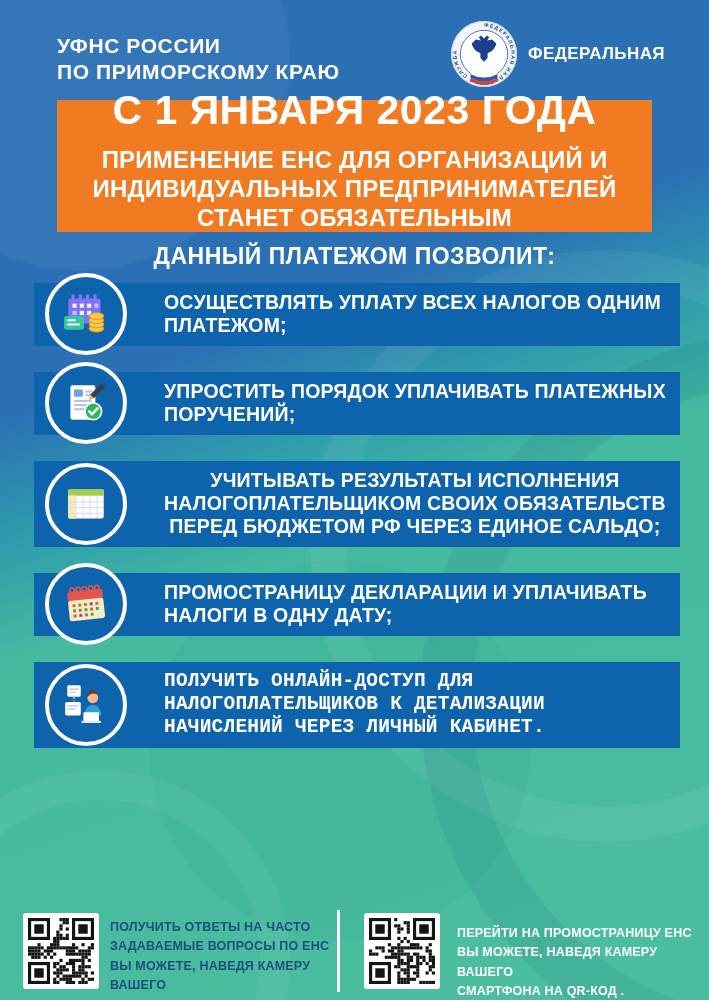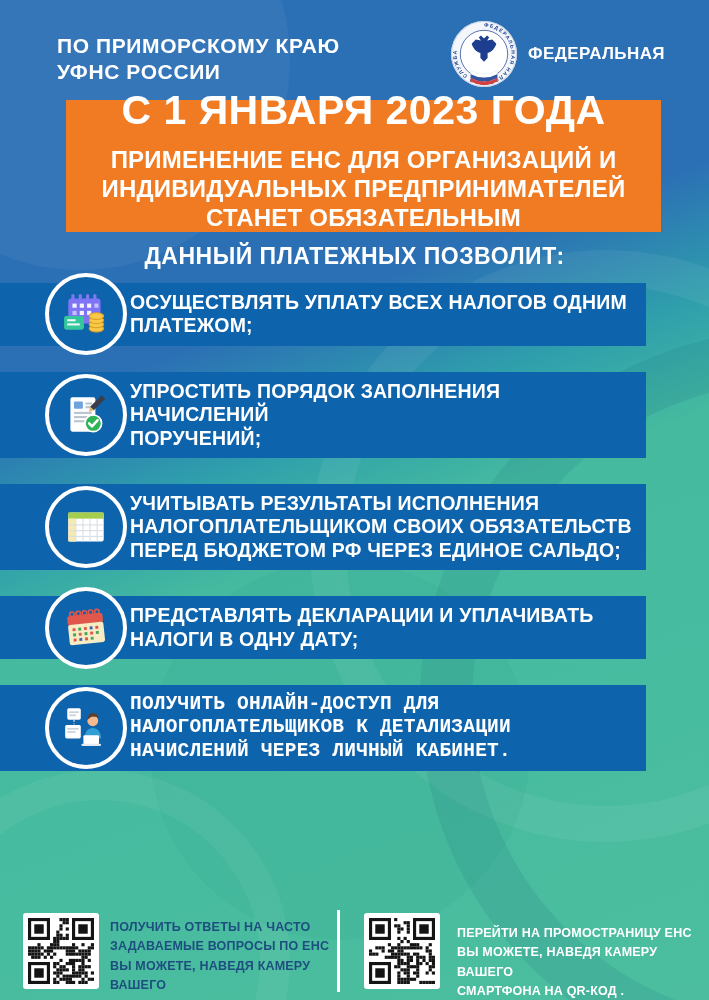--- a/index.html
+++ b/index.html
@@ -18,36 +18,36 @@
   .layer{position:absolute;inset:0;z-index:1;}
 
   
   .org{position:absolute;left:57px;top:33px;color:#fff;font-size:21px;line-height:1.25;letter-spacing:0.6px;}
   .fns-brand{position:absolute;left:450px;top:20px;display:flex;align-items:center;gap:10px;}
   .fns-logo{width:68px;height:68px;display:block;}
   .fns-text{color:#fff;font-size:17px;line-height:1.4;letter-spacing:0.4px;}
 
   
   .banner{
-    position:absolute;left:66px;top:100px;width:595px;height:132px;background:#f17b22;
+    position:absolute;left:57px;top:100px;width:595px;height:132px;background:#f17b22;
     display:flex;flex-direction:column;align-items:center;justify-content:center;color:#fff;text-align:center;
   }
   .banner-title{font-size:41px;line-height:1.05;margin:0 0 4px 0;letter-spacing:0.5px;}
   .banner-sub{font-size:24px;line-height:1.2;margin:10px;white-space:pre-line;letter-spacing:0.2px;}
 
   
   .list-heading{position:absolute;left:0;top:243px;width:100%;text-align:center;color:#fff;font-size:23px;margin:0;letter-spacing:0.5px;}
   .items{position:absolute;left:0;top:283px;width:100%;margin:0;padding:0;list-style:none;}
-  .item{position:relative;width:646px;margin:0 0 26px 0;}
+  .item{position:relative;width:646px;margin:0 0 26px 0;padding-left:34px;}
   .item .bar{
     background:#0d63ac;width:100%;box-sizing:border-box;min-height:62px;
     display:flex;align-items:center;padding:8px 14px 8px 130px;
   }
   .item.h1 .bar{min-height:63px;}
-  .item.h3 .bar{min-height:76px;}
+  .item.h3 .bar{min-height:76px;text-align:center;}
   .item.h3b .bar{min-height:74px;font-family:Liberation Mono, monospace;}
   .item-text{color:#fff;font-size:19.5px;line-height:1.2;margin:0;white-space:pre-line;letter-spacing:0.2px;}
   .badge{
     position:absolute;left:45px;top:50%;transform:translateY(-50%);
     width:74px;height:74px;border:4px solid #fff;border-radius:50%;background:#0d63ac;
     display:flex;align-items:center;justify-content:center;z-index:2;
   }
   .badge svg{width:50px;height:50px;}
 
   
@@ -67,22 +67,22 @@
 <div class="poster">
   <div class="deco d1"></div>
   <div class="deco d2"></div>
   <div class="deco d3"></div>
   <div class="deco d4"></div>
   <div class="deco d5"></div>
 
   <div class="layer">
 
     <div class="org">
+      <div>УФНС РОССИИ</div>
       <div>ПО ПРИМОРСКОМУ КРАЮ</div>
-      <div>УФНС РОССИИ</div>
     </div>
 
     <div class="fns-brand">
       <svg class="fns-logo" viewBox="0 0 66 66">
         <circle cx="33" cy="33" r="32" fill="#f3f6fb"></circle>
         <circle cx="33" cy="33" r="31.5" fill="none" stroke="#c9d3e4" stroke-width="1"></circle>
         <circle cx="33" cy="33" r="23" fill="#ffffff" stroke="#1d3e8f" stroke-width="0.7"></circle>
         <defs>
             <path id="ringPath" d="M33 6.5 a26.5 26.5 0 1 1 -0.02 0"></path>
           </defs>
@@ -102,21 +102,21 @@
       </div>
     </div>
 
     <section class="banner">
       <h1 class="banner-title">С 1 ЯНВАРЯ 2023 ГОДА</h1>
       <p class="banner-sub">ПРИМЕНЕНИЕ ЕНС ДЛЯ ОРГАНИЗАЦИЙ И
 ИНДИВИДУАЛЬНЫХ ПРЕДПРИНИМАТЕЛЕЙ
 СТАНЕТ ОБЯЗАТЕЛЬНЫМ</p>
     </section>
 
-    <h2 class="list-heading">ДАННЫЙ ПЛАТЕЖНЫХ ПОЗВОЛИТ:</h2>
+    <h2 class="list-heading">ДАННЫЙ ПЛАТЕЖОМ ПОЗВОЛИТ:</h2>
 
     <ul class="items">
 
       <li class="item h2">
         <span class="badge">
           <svg viewBox="0 0 48 48">
             <rect x="10" y="5" width="3" height="6" rx="1" fill="#8478f2"></rect>
               <rect x="17" y="5" width="3" height="6" rx="1" fill="#8478f2"></rect>
               <rect x="24" y="5" width="3" height="6" rx="1" fill="#8478f2"></rect>
               <rect x="31" y="5" width="3" height="6" rx="1" fill="#8478f2"></rect>
@@ -157,21 +157,21 @@
             <rect x="12.5" y="21" width="17" height="2" fill="#b9c4cf"></rect>
               <rect x="12.5" y="25" width="17" height="2" fill="#b9c4cf"></rect>
               <rect x="12.5" y="29" width="11" height="2" fill="#b9c4cf"></rect>
             <path d="M28 16 L39 5 L42.5 8.5 L31.5 19.5 Z" fill="#3d3d49"></path>
             <path d="M28 16 L31.5 19.5 L27 21 Z" fill="#e2b56f"></path>
             <circle cx="31" cy="32" r="8" fill="#2fb457" stroke="#ffffff" stroke-width="1.6"></circle>
             <path d="M27 32 l2.8 3 l5.4-6" stroke="#ffffff" stroke-width="2.4" fill="none" stroke-linecap="round" stroke-linejoin="round"></path>
           </svg>
         </span>
         <div class="bar">
-          <p class="item-text">УПРОСТИТЬ ПОРЯДОК ЗАПОЛНЕНИЯ НАЧИСЛЕНИЙ
+          <p class="item-text">УПРОСТИТЬ ПОРЯДОК УПЛАЧИВАТЬ ПЛАТЕЖНЫХ
 ПОРУЧЕНИЙ;</p>
         </div>
       </li>
 
       <li class="item h3">
         <span class="badge">
           <svg viewBox="0 0 48 48">
             <rect x="7" y="10" width="34" height="28" rx="2" fill="#ffffff"></rect>
             <rect x="7" y="10" width="34" height="6" fill="#a5cd4e"></rect>
             <rect x="7" y="16" width="7" height="22" fill="#f6eab2"></rect>
@@ -221,21 +221,21 @@
                   <rect x="33" y="28" width="2.8" height="2.8" fill="#49a45e"></rect>
                 <rect x="11" y="33" width="2.8" height="2.8" fill="#e2574c"></rect>
                   <rect x="16.5" y="33" width="2.8" height="2.8" fill="#4a62b3"></rect>
                   <rect x="22" y="33" width="2.8" height="2.8" fill="#e2574c"></rect>
                   <rect x="27.5" y="33" width="2.8" height="2.8" fill="#49a45e"></rect>
               </g>
             </g>
           </svg>
         </span>
         <div class="bar">
-          <p class="item-text">ПРЕДСТАВЛЯТЬ ДЕКЛАРАЦИИ И УПЛАЧИВАТЬ
+          <p class="item-text">ПРОМОСТРАНИЦУ ДЕКЛАРАЦИИ И УПЛАЧИВАТЬ
 НАЛОГИ В ОДНУ ДАТУ;</p>
         </div>
       </li>
 
       <li class="item h3b">
         <span class="badge">
           <svg viewBox="0 0 48 48">
             <rect x="6" y="5" width="13" height="11" rx="1.5" fill="#ffffff"></rect>
             <rect x="8" y="8" width="9" height="1.6" fill="#c8d2da"></rect>
               <rect x="8" y="11" width="6.5" height="1.6" fill="#c8d2da"></rect>

